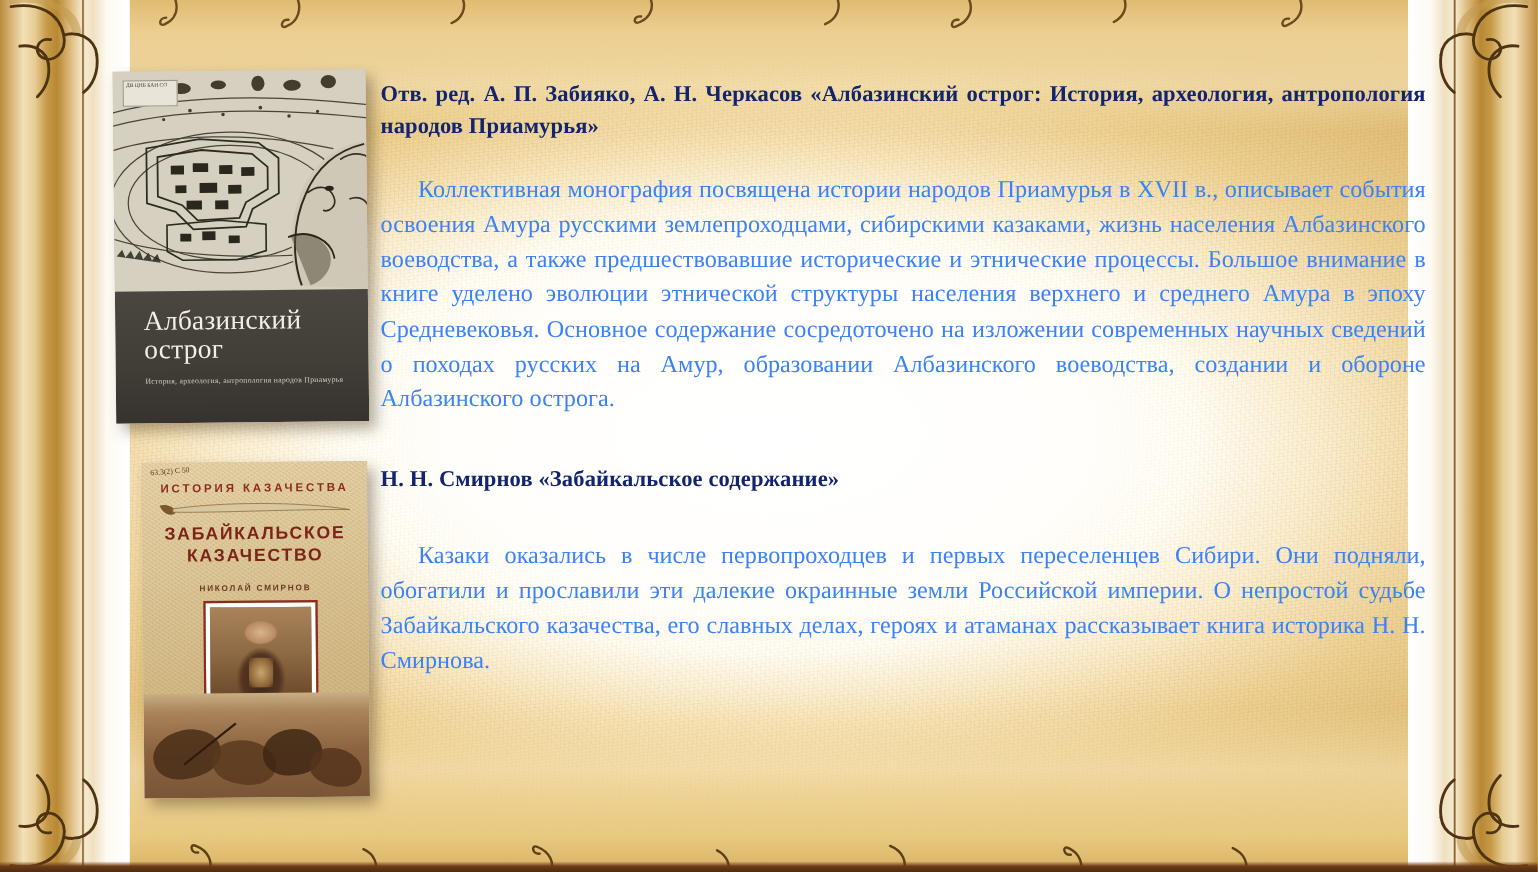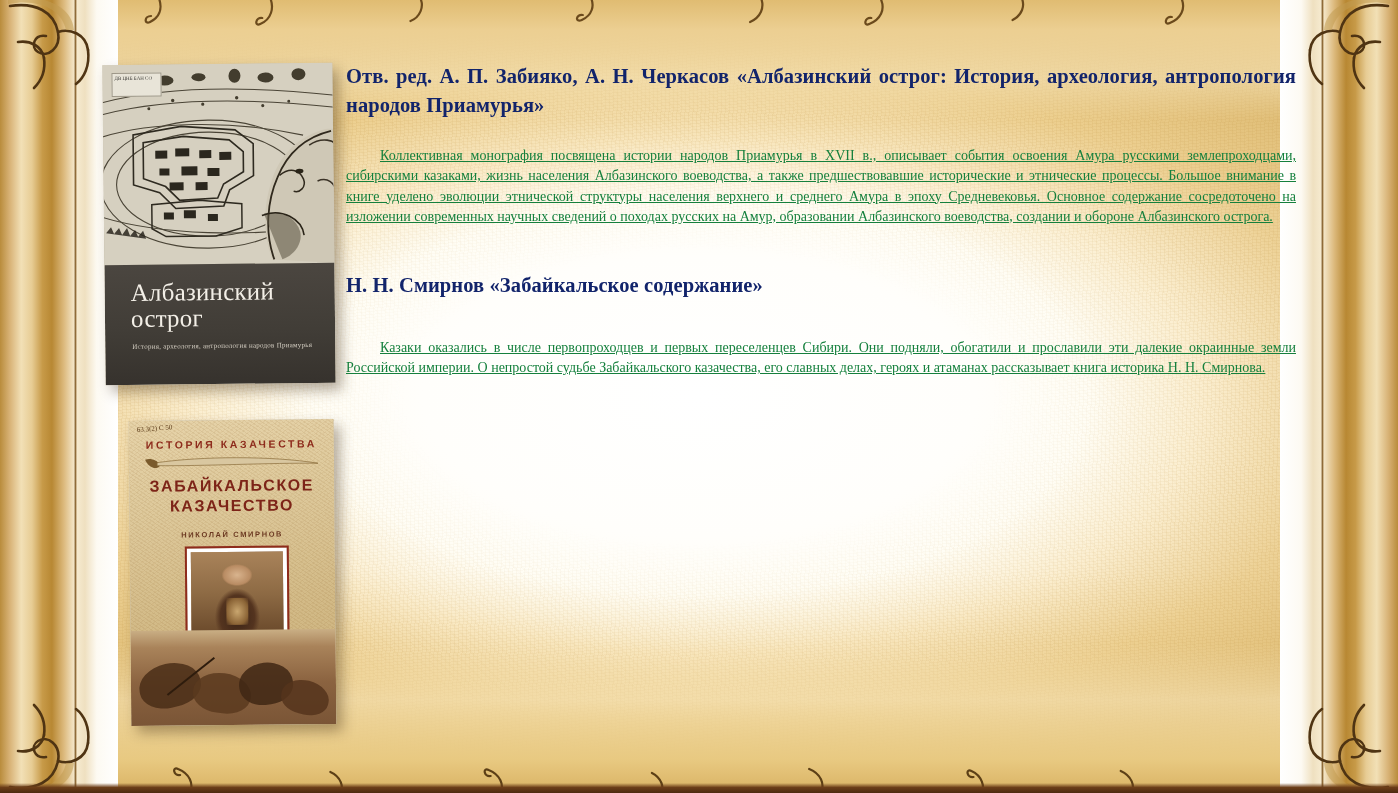--- a/index.html
+++ b/index.html
@@ -153,32 +153,31 @@
     position:absolute;background:#4a2e18;border-radius:50% 50% 45% 45%;opacity:.85;}
   .b2-scene .s1{left:8px;bottom:18px;width:62px;height:44px;transform:rotate(-12deg);}
   .b2-scene .s2{left:62px;bottom:12px;width:58px;height:40px;transform:rotate(8deg);background:#5a3a1f;}
   .b2-scene .s3{left:108px;bottom:20px;width:54px;height:42px;transform:rotate(-6deg);background:#3f2714;}
   .b2-scene .s4{left:150px;bottom:10px;width:48px;height:34px;transform:rotate(14deg);background:#55341c;}
   .b2-scene .lance{position:absolute;left:30px;bottom:48px;width:60px;height:2px;background:#2e1c0d;transform:rotate(-38deg);}
   .b2-callno{position:absolute;left:8px;top:4px;color:#5a3a18;font-size:7px;line-height:1.25;
     font-family:"Liberation Serif",serif;transform:rotate(-4deg);}
 
   
-  #text-col{position:absolute;left:346px;top:62px;width:950px;}
+  #text-col{position:absolute;left:346px;top:72px;width:950px;}
   .bk-heading{
     color:#12246b;font-weight:700;font-size:20.5px;line-height:1.42;
     text-align:justify;text-align-last:left;letter-spacing:.1px;
     font-family:"Liberation Serif","DejaVu Serif",serif;
     margin:0;
   }
   .bk-body{
-    color:#15803d;font-size:14px;line-height:1.44;
+    color:#3b82f6;font-size:22px;line-height:1.44;
     text-align:justify;text-align-last:left;margin:0;
     font-family:"Liberation Serif","DejaVu Serif",serif;
-    text-decoration:underline;
   }
   .bk-body.indent{text-indent:34px;}
   .sec-gap{height:26px;}
   .sec-gap-lg{height:44px;}
   .para-tight{margin-top:12px;}
 </style>
 </head>
 <body>
 
 <div id="scroll-bg">

